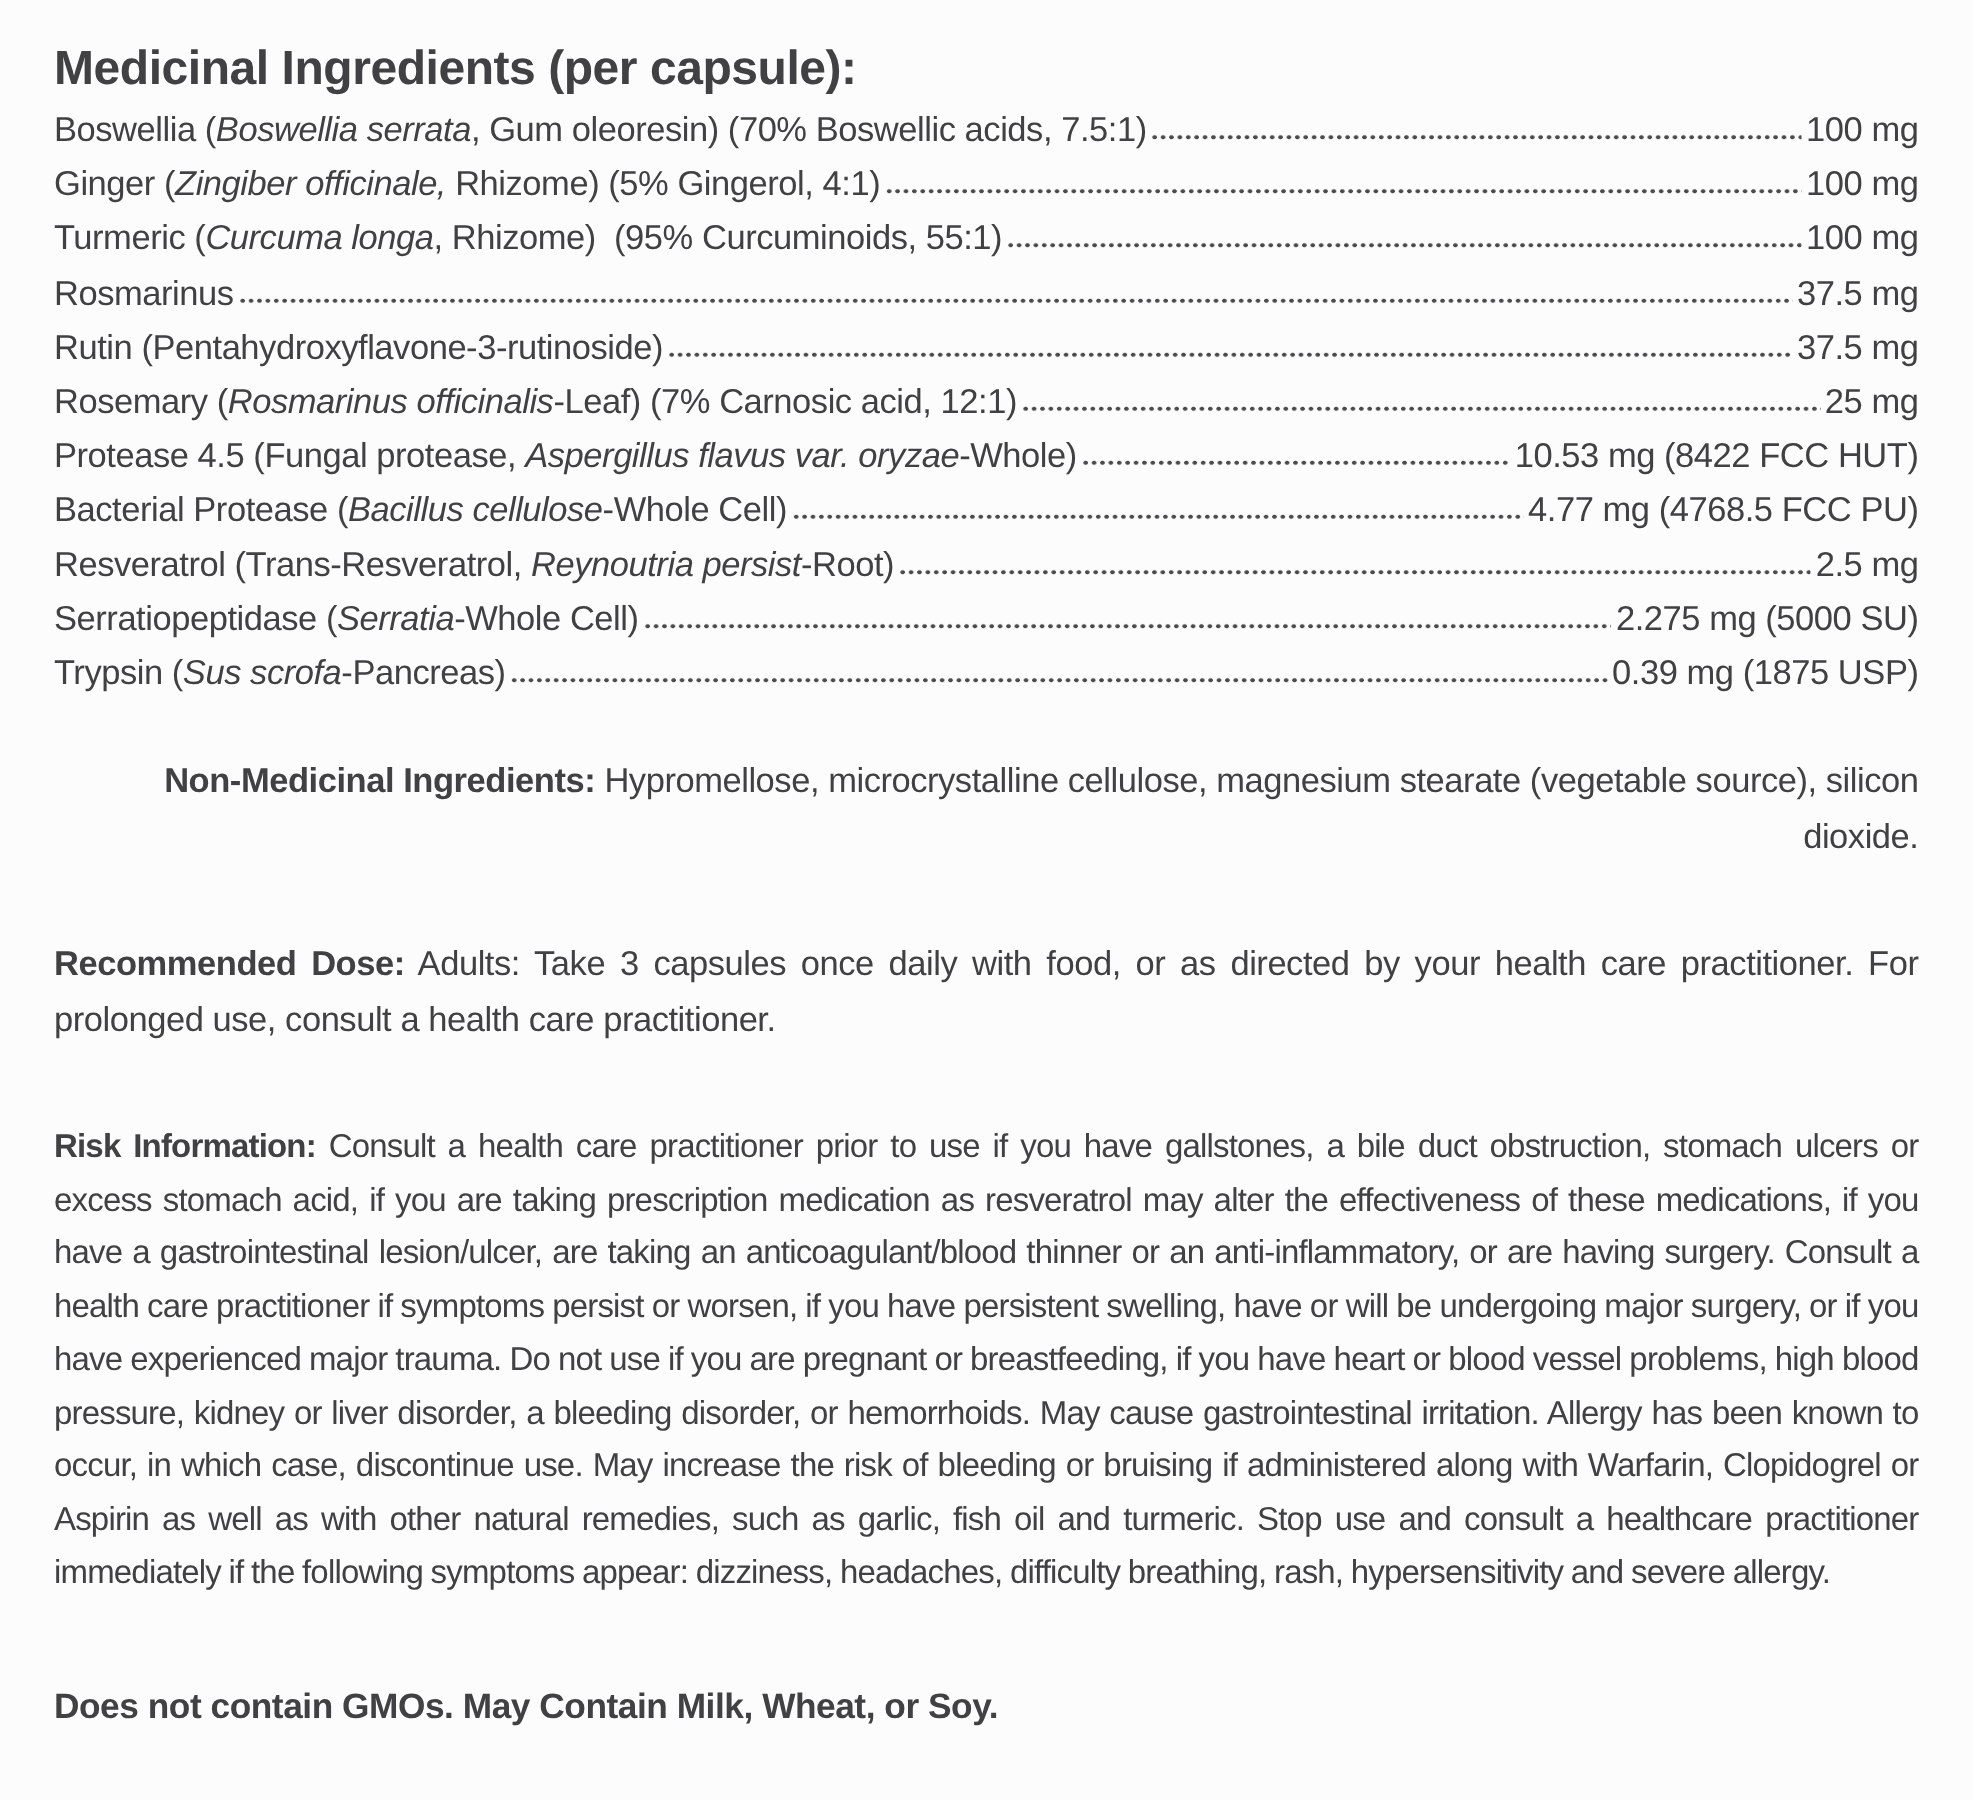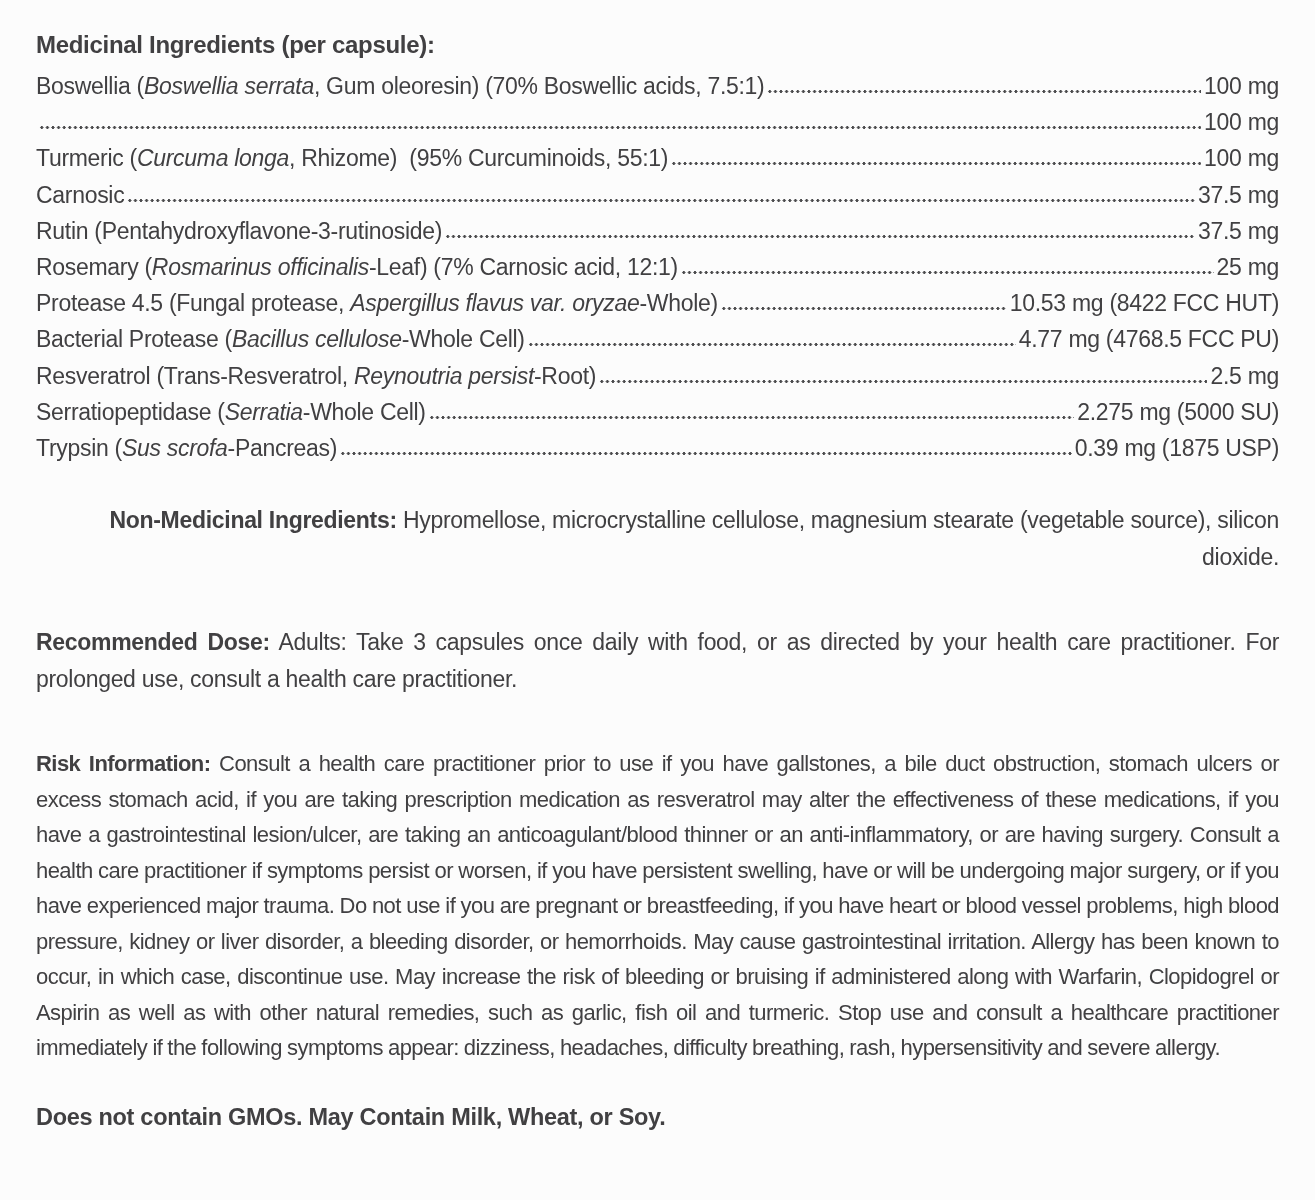--- a/index.html
+++ b/index.html
@@ -11,21 +11,21 @@
     font-family: "Liberation Sans", sans-serif;
     overflow: hidden;
   }
   .page {
     padding: 24px 36px 0 36px;
     box-sizing: border-box;
     width: 1315px;
     letter-spacing: -0.3px;
   }
   .section-heading {
-    font-size: 24px;
+    font-size: 32px;
     font-weight: 700;
     margin: 6px 0 8px 0;
     line-height: 30px;
   }
   .ing-list { margin: 0 0 36px 0; }
   .ing-row {
     display: flex;
     align-items: baseline;
     line-height: 36.2px;
     font-size: 23px;
@@ -47,21 +47,21 @@
     line-height: 37px;
     margin: 0 0 48px 0;
     text-align: right;
   }
   p.justified { text-align: justify; }
   p.risk {
     font-size: 22px;
     line-height: 35.5px;
     letter-spacing: -0.55px;
     word-spacing: -0.5px;
-    margin: 0 0 35px 0;
+    margin: 0 0 55px 0;
   }
   .lead-label { font-weight: 700; }
   .footer-line {
     font-size: 23.5px;
     font-weight: 700;
     margin: 0;
     line-height: 32px;
   }
 </style>
 </head>
@@ -71,30 +71,31 @@
 
   <div class="section-heading">Medicinal Ingredients (per capsule):</div>
 
   <div class="ing-list">
       <div class="ing-row">
         <span class="ing-name"><span>Boswellia (</span><i>Boswellia serrata</i><span>, Gum oleoresin) (70% Boswellic acids, 7.5:1)</span></span>
         <span class="dots"></span>
         <span class="ing-amt">100 mg</span>
       </div>
       <div class="ing-row">
+        <span class="ing-name"><span>Ginger (</span><i>Zingiber officinale,</i><span> Rhizome) (5% Gingerol, 4:1)</span></span>
         <span class="dots"></span>
         <span class="ing-amt">100 mg</span>
       </div>
       <div class="ing-row">
         <span class="ing-name"><span>Turmeric (</span><i>Curcuma longa</i><span>, Rhizome)&nbsp; (95% Curcuminoids, 55:1)</span></span>
         <span class="dots"></span>
         <span class="ing-amt">100 mg</span>
       </div>
       <div class="ing-row">
-        <span class="ing-name"><span>Carnosic</span></span>
+        <span class="ing-name"><span>Rosmarinus</span></span>
         <span class="dots"></span>
         <span class="ing-amt">37.5 mg</span>
       </div>
       <div class="ing-row">
         <span class="ing-name"><span>Rutin (Pentahydroxyflavone-3-rutinoside)</span></span>
         <span class="dots"></span>
         <span class="ing-amt">37.5 mg</span>
       </div>
       <div class="ing-row">
         <span class="ing-name"><span>Rosemary (</span><i>Rosmarinus officinalis</i><span>-Leaf) (7% Carnosic acid, 12:1)</span></span>

